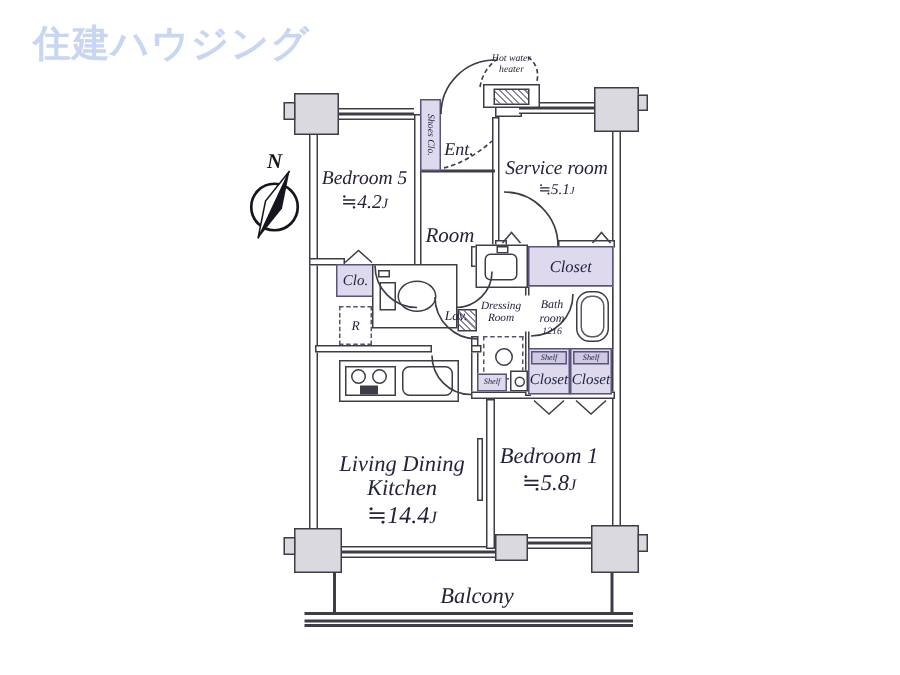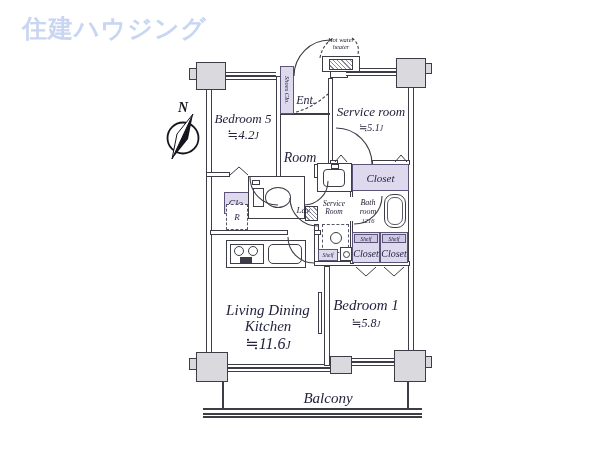--- a/index.html
+++ b/index.html
@@ -83,21 +83,21 @@
 
 <div class="swall" style="left:222px;top:382px;width:2px;height:26px"></div>
 <div class="swall" style="left:407px;top:382px;width:2px;height:26px"></div>
 <div class="swall" style="left:203px;top:408px;width:219px;height:1.5px"></div>
 <div class="swall" style="left:203px;top:413px;width:219px;height:1.5px"></div>
 <div class="swall" style="left:203px;top:416px;width:219px;height:2px"></div>
 
 <div class="closet" style="left:280px;top:66px;width:14px;height:48px">
   <span class="vtext">Shoes Clo.</span>
 </div>
-<div class="closet" style="left:224px;top:192px;width:26px;height:22px;font-size:10px">
+<div class="closet" style="left:224px;top:176px;width:26px;height:22px;font-size:10px">
   <span class="inlbl">Clo.</span>
 </div>
 <div class="dash" style="left:226px;top:204px;width:22px;height:26px;display:flex;align-items:center;justify-content:center;font-style:italic;font-size:9px;color:#1f2145">
   <span class="inlbl">R</span>
 </div>
 
 <div class="fix" style="left:248px;top:176px;width:57px;height:43px"></div>
 <div class="fix" style="left:252px;top:180px;width:8px;height:5px"></div>
 <div class="fix" style="left:253px;top:188px;width:11px;height:19px"></div>
 <div class="fix" style="left:265px;top:187px;width:26px;height:21px;border-radius:50%"></div>
@@ -178,34 +178,34 @@
 </div>
 
 <div class="lbl" style="left:300px;top:158px;font-size:14px">Room</div>
 <div class="lbl" style="left:306px;top:100px;font-size:12px">Ent.</div>
 
 <div class="lbl" style="left:268px;top:318px;font-size:15px">
   <span>Living Dining</span>
   <span>Kitchen</span>
 </div>
 <div class="lbl" style="left:268px;top:344px;font-size:16px">
-  <span class="inlbl">≒11.6</span><span class="unit">J</span>
+  <span class="inlbl">≒14.4</span><span class="unit">J</span>
 </div>
 
 <div class="lbl" style="left:366px;top:305px;font-size:15px">Bedroom 1</div>
-<div class="lbl" style="left:366px;top:323px;font-size:12px">
+<div class="lbl" style="left:366px;top:323px;font-size:15px">
   <span class="inlbl">≒5.8</span><span class="unit">J</span>
 </div>
 
-<div class="lbl" style="left:328px;top:398px;font-size:15px">Balcony</div>
+<div class="lbl" style="left:318px;top:398px;font-size:15px">Balcony</div>
 
 <div class="lbl" style="left:304px;top:211px;font-size:9px">Lav.</div>
 
 <div class="lbl" style="left:334px;top:208px;font-size:7.5px">
-  <span>Service</span>
+  <span>Dressing</span>
   <span>Room</span>
 </div>
 
 <div class="lbl" style="left:368px;top:208px;font-size:8px">
   <span>Bath</span>
   <span>room</span>
 </div>
 <div class="lbl" style="left:368px;top:221px;font-size:6.5px">1216</div>
 
 <div class="lbl" style="left:341px;top:43px;font-size:6.5px">

